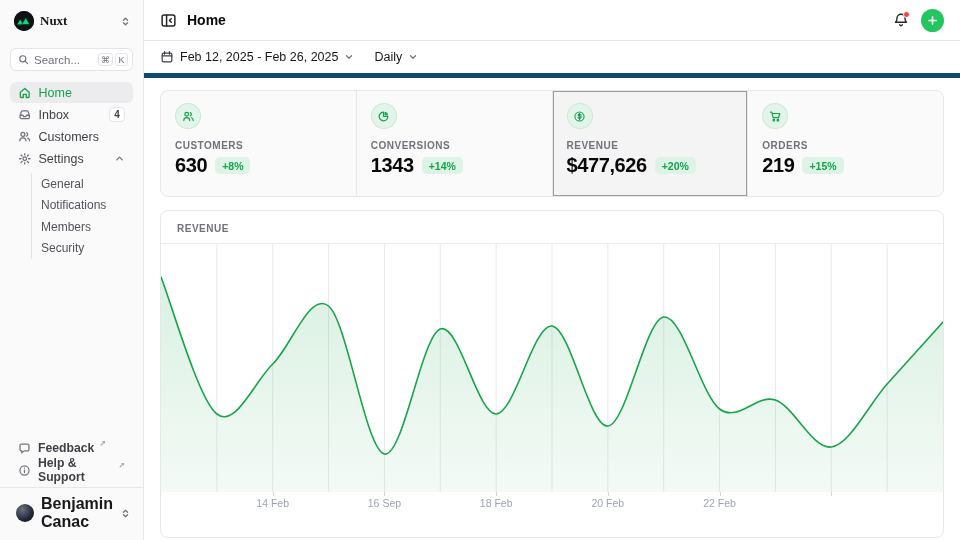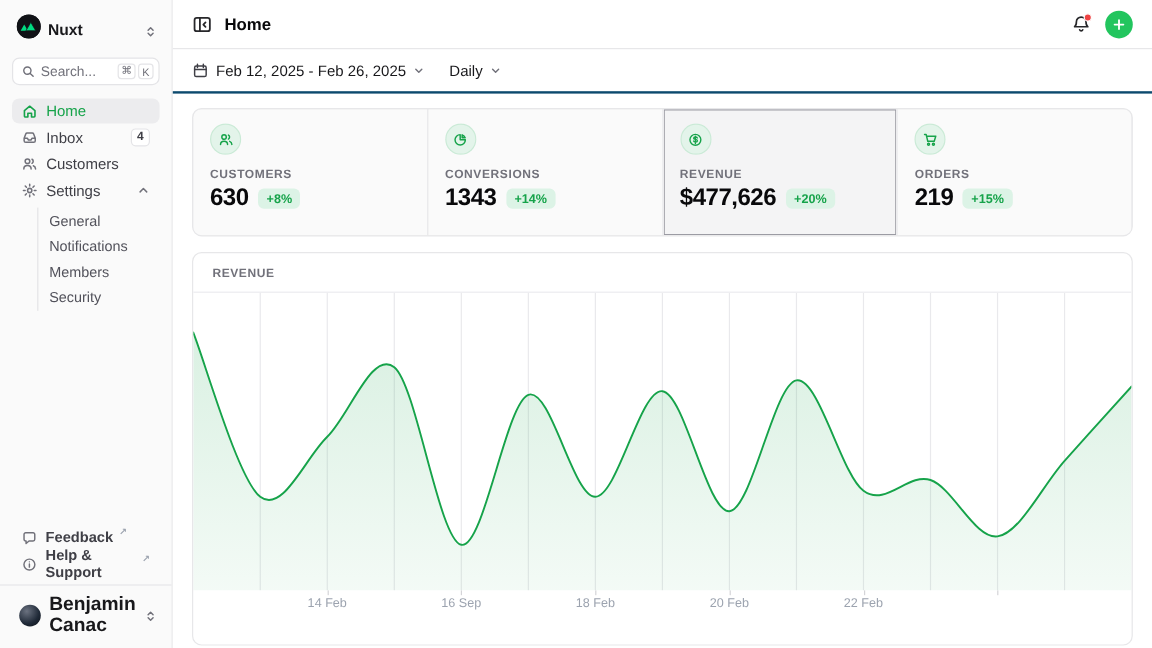--- a/index.html
+++ b/index.html
@@ -2,21 +2,21 @@
 <html><head>
 <meta charset="utf-8">
 <style>
   * { margin:0; padding:0; box-sizing:border-box; }
   html,body { width:960px; height:540px; overflow:hidden; }
   body { font-family:"Liberation Sans","DejaVu Sans",sans-serif; background:#fff; color:#18181b; font-size:12px; }
   .app { display:flex; width:960px; height:540px; }
 
   
   .sidebar { width:144px; min-width:144px; background:#fafafa; border-right:1px solid #e7e7e9; display:flex; flex-direction:column; padding:10px 10px 0; }
-  .brand { display:flex; align-items:flex-end; gap:6px; height:22px; padding:0 2px 0 4px; cursor:pointer; }
+  .brand { display:flex; align-items:center; gap:6px; height:22px; padding:0 2px 0 4px; cursor:pointer;font-family:Liberation Serif, serif; }
   .brand-logo { width:20px; height:20px; border-radius:50%; background:#101216; display:flex; align-items:center; justify-content:center; flex:none; }
   .brand-name { font-size:13px; font-weight:700; color:#18181b; }
   .updown-ic { margin-left:auto; color:#71717a; display:flex; }
   .search { margin-top:16px; height:23px; border:1px solid #e4e4e7; border-radius:6px; background:#fff; display:flex; align-items:center; gap:5px; padding:0 4px 0 7px; cursor:text; }
   .search .ph { flex:1; color:#71717a; font-size:11.5px; }
   .kbds { display:flex; gap:2px; }
   kbd { display:flex; align-items:center; justify-content:center; min-width:13px; height:13px; padding:0 2px; border:1px solid #e4e4e7; border-radius:3px; background:#fff; font-family:inherit; font-size:9px; color:#71717a; }
   nav { margin-top:11px; display:flex; flex-direction:column; gap:1px; }
   .nav-item { display:flex; align-items:center; gap:7px; height:21px; padding:0 8px; border-radius:6px; color:#3f3f46; font-size:12.5px; font-weight:500; cursor:pointer; }
   .nav-item .ic { color:#71717a; display:flex; flex:none; }
@@ -37,21 +37,21 @@
 
   
   .main { flex:1; display:flex; flex-direction:column; background:#fff; min-width:0; }
   .topbar { height:41px; border-bottom:1px solid #e7e7e9; display:flex; align-items:center; justify-content:space-between; padding:0 16px; }
   .topbar-left { display:flex; align-items:center; gap:10px; }
   .icon-btn { background:none; border:none; display:flex; align-items:center; color:#27272a; cursor:pointer; position:relative; padding:0; }
   .page-title { font-size:14px; font-weight:700; color:#09090b; }
   .topbar-right { display:flex; align-items:center; gap:12px; }
   .bell-dot { position:absolute; top:-1px; right:-1px; width:7px; height:7px; border-radius:50%; background:#ef4444; border:1.5px solid #fff; }
   .plus-btn { width:23px; height:23px; border-radius:50%; background:#22c55e; border:none; display:flex; align-items:center; justify-content:center; color:#fff; cursor:pointer; }
-  .toolbar { height:37px; border-bottom:2px solid #0c4a6e; display:flex; align-items:center; gap:20px; padding:0 16px; }
+  .toolbar { height:37px; border-bottom:5px solid #0c4a6e; display:flex; align-items:center; gap:20px; padding:0 16px; }
   .tool-btn { background:none; border:none; display:flex; align-items:center; gap:6px; font-family:inherit; font-size:12.5px; font-weight:500; color:#18181b; cursor:pointer; padding:0; }
   .tool-btn .ic { color:#3f3f46; display:flex; }
   .tool-btn .chev { color:#71717a; display:flex; }
 
   .content { padding:12px 16px 0; }
   
   .stats { display:grid; grid-template-columns:repeat(4,1fr); gap:1px; background:#e7e7e9; border:1px solid #e7e7e9; border-radius:8px; overflow:hidden; height:107px; }
   .stat-card { background:#fafafa; padding:12px 14px; cursor:pointer; }
   .stat-card.selected { background:#f4f4f5; box-shadow:inset 0 0 0 1px #9b9ba3; }
   .stat-icon { width:26px; height:26px; border-radius:50%; background:#e3f4ea; box-shadow:inset 0 0 0 1px rgba(22,163,74,.12); display:flex; align-items:center; justify-content:center; color:#16a34a; }

